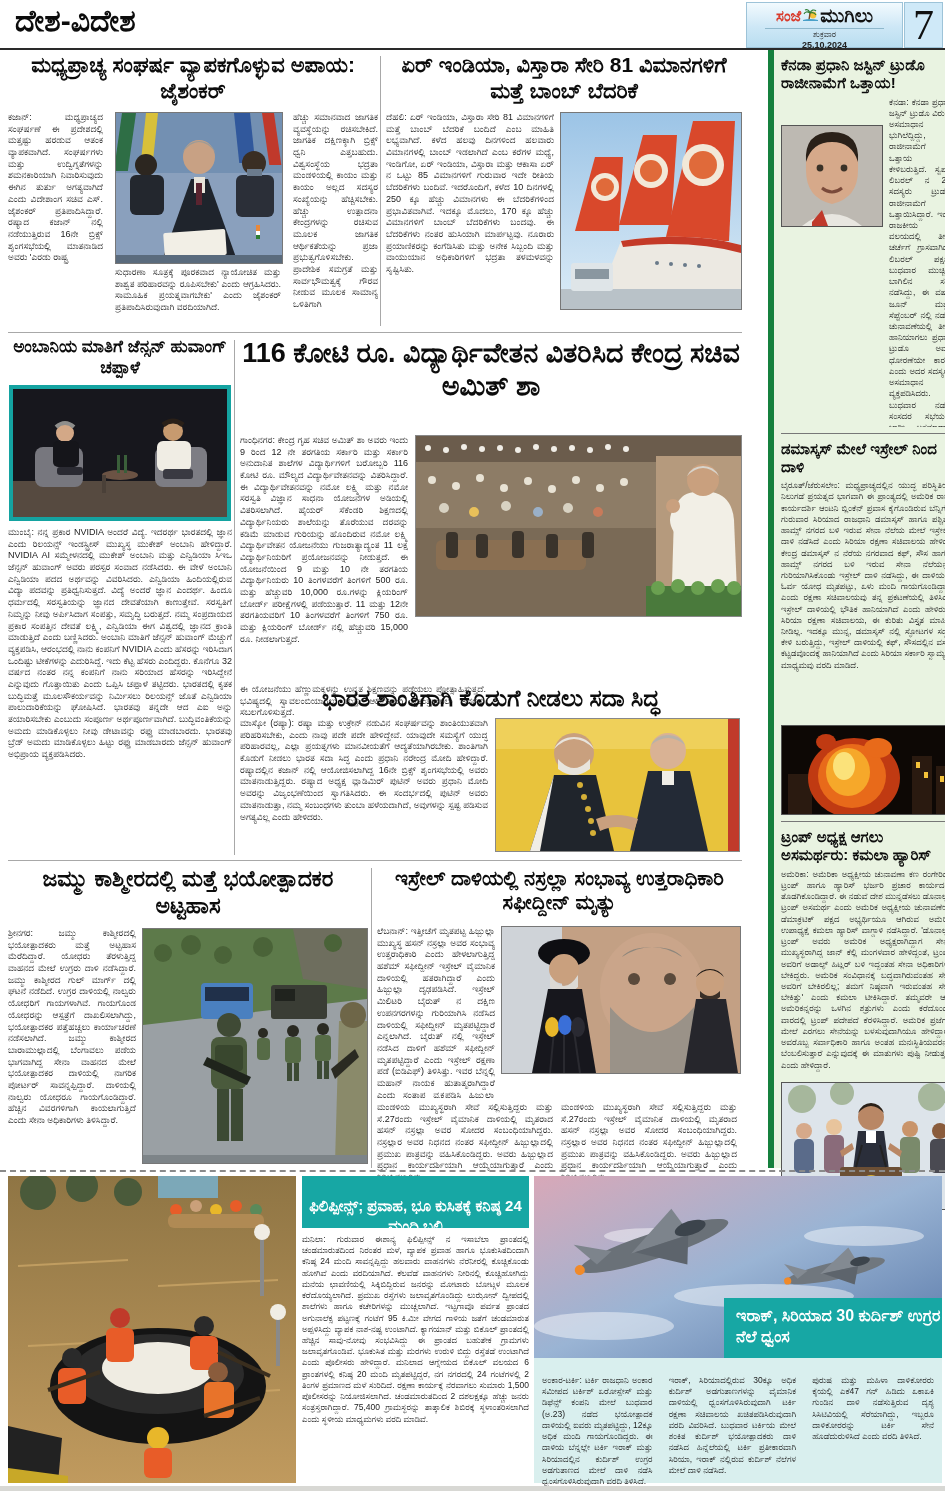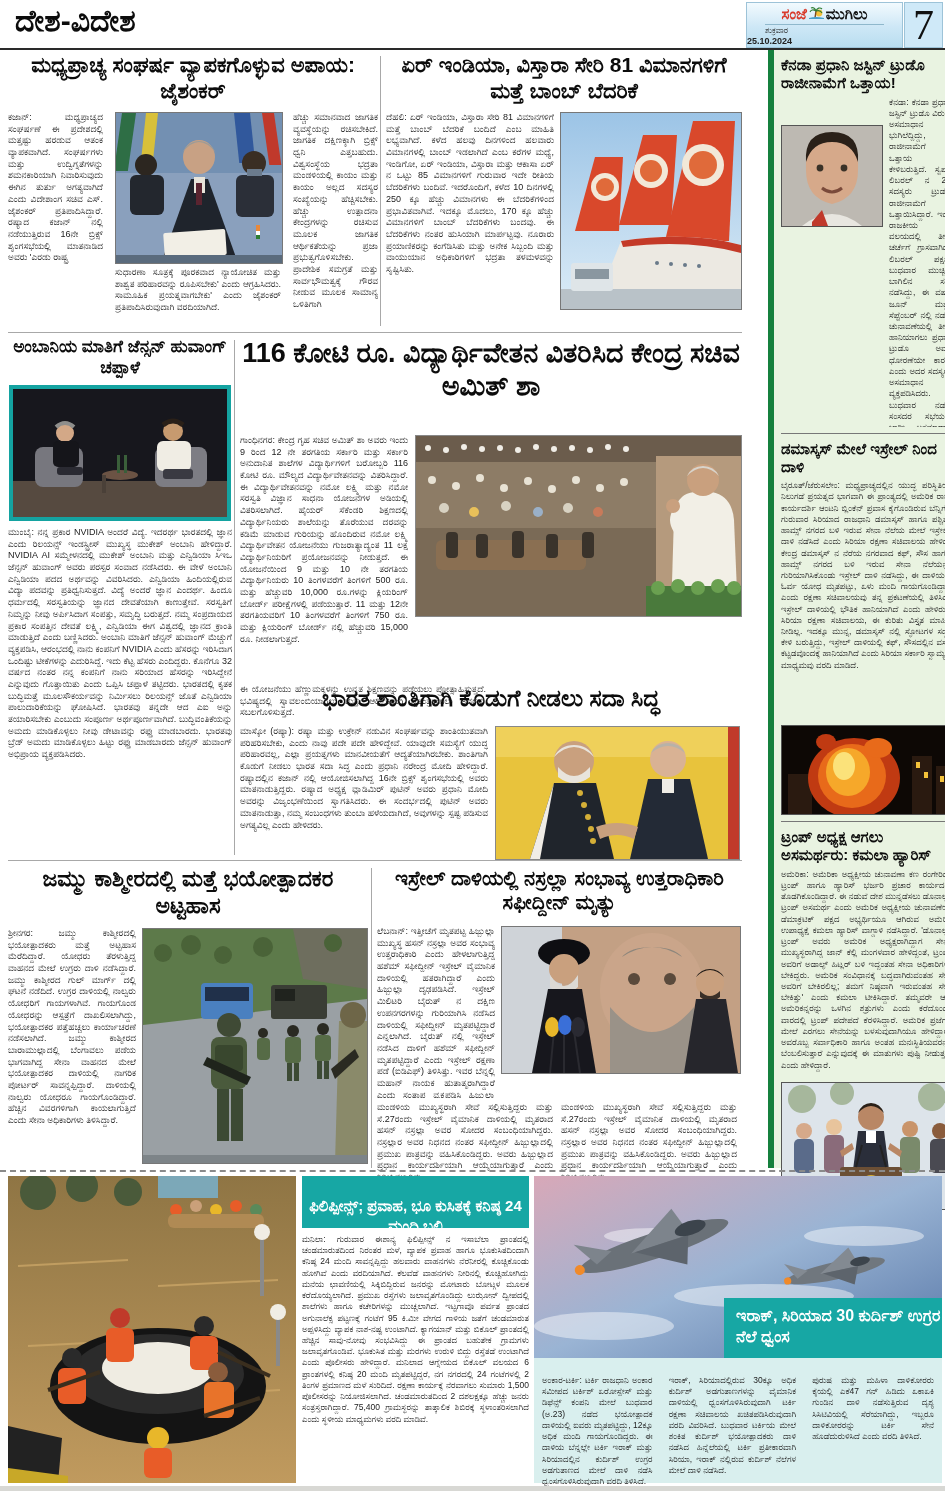--- a/index.html
+++ b/index.html
@@ -10,24 +10,24 @@
   .body-txt{font-size:9px;line-height:1.3;text-align:justify;color:#222;overflow:hidden;}
   .body-sm{font-size:8.5px;line-height:1.32;text-align:justify;color:#222;overflow:hidden;}
   .vrule{background:#a8a8a8;width:1px;}
   .hrule{background:#a8a8a8;height:1px;}
   .photo{position:relative;overflow:hidden;}
   .photo svg{display:block;}
   
   #hdr{left:0;top:0;width:945px;height:48px;border-bottom:2px solid #2a2a2a;background:#fff;}
   #section-title{left:15px;top:4px;font-size:30px;font-weight:bold;color:#0c0c0c;}
   #masthead{left:746px;top:2px;width:157px;height:46px;background:linear-gradient(180deg,#f2fafe 0%,#cde7f6 55%,#b9ddf0 100%);
-            border:1px solid #9dc3d8;box-sizing:border-box;text-align:left;}
+            border:1px solid #9dc3d8;box-sizing:border-box;text-align:center;}
   #masthead .nameline{display:flex;align-items:center;justify-content:center;gap:2px;margin-top:2px;}
   #masthead .n1{color:#d93a2b;font-weight:bold;font-size:15px;}
-  #masthead .n2{color:#111;font-weight:bold;font-size:15px;}
+  #masthead .n2{color:#111;font-weight:bold;font-size:19px;}
   #masthead .day{font-size:8px;color:#222;border-top:1px solid #8fb8cc;margin:1px 18px 0 18px;padding-top:1px;}
   #masthead .date{font-size:9px;font-weight:bold;color:#222;}
   #pagenum{left:904px;top:2px;width:39px;height:46px;background:#cfe9f8;border:1px solid #9dc3d8;box-sizing:border-box;
            font-family:"Liberation Serif",serif;font-size:42px;text-align:center;line-height:44px;color:#111;}
   
   #sidebar{left:768px;top:50px;width:197px;height:1118px;background:#e9f3e1;border-left:6px solid #15803d;
            box-sizing:border-box;padding:6px 14px 0 7px;}
   #sidebar h2{font-size:15px;margin:0 0 4px 0;}
   .side-sep{height:1px;background:#777;margin:6px 0;}
   .framed{border:1px solid #555;}
@@ -235,21 +235,21 @@
         </div>
       </div>
     </div>
     <div style="display:flex;gap:8px;margin-top:4px;">
       <div class="body-txt" style="width:246px;height:56px;">ಈ ಯೋಜನೆಯು ಹೆಣ್ಣುಮಕ್ಕಳನ್ನು ಉನ್ನತ ಶಿಕ್ಷಣವನ್ನು ಪಡೆಯಲು ಪ್ರೋತ್ಸಾಹಿಸುತ್ತದೆ. ಭವಿಷ್ಯದಲ್ಲಿ ಸ್ವಾವಲಂಬಿಯಾಗಲು ಮತ್ತು ಆರ್ಥಿಕವಾಗಿ ಸ್ವತಂತ್ರರಾಗಲು ಅವರನ್ನು ಸಬಲಗೊಳಿಸುತ್ತದೆ.</div>
     </div>
   </div>
 
   <div class="abs" style="left:240px;top:684px;width:502px;height:173px;">
     <div class="hl" style="font-size:23px;text-align:center;height:32px;">ಭಾರತ ಶಾಂತಿಗಾಗಿ ಕೊಡುಗೆ ನೀಡಲು ಸದಾ ಸಿದ್ಧ</div>
-    <div style="display:flex;gap:7px;margin-top:10px;">
+    <div style="display:flex;gap:7px;margin-top:2px;">
       <div class="body-txt" style="width:248px;height:132px;">ಮಾಸ್ಕೋ (ರಷ್ಯಾ): ರಷ್ಯಾ ಮತ್ತು ಉಕ್ರೇನ್ ನಡುವಿನ ಸಂಘರ್ಷವನ್ನು ಶಾಂತಿಯುತವಾಗಿ ಪರಿಹರಿಸಬೇಕು, ಎಂದು ನಾವು ಪದೇ ಪದೇ ಹೇಳಿದ್ದೇವೆ. ಯಾವುದೇ ಸಮಸ್ಯೆಗೆ ಯುದ್ಧ ಪರಿಹಾರವಲ್ಲ, ಎಲ್ಲಾ ಪ್ರಯತ್ನಗಳು ಮಾನವೀಯತೆಗೆ ಆದ್ಯತೆಯಾಗಿರಬೇಕು. ಶಾಂತಿಗಾಗಿ ಕೊಡುಗೆ ನೀಡಲು ಭಾರತ ಸದಾ ಸಿದ್ಧ ಎಂದು ಪ್ರಧಾನಿ ನರೇಂದ್ರ ಮೋದಿ ಹೇಳಿದ್ದಾರೆ. ರಷ್ಯಾದಲ್ಲಿನ ಕಜಾನ್ ನಲ್ಲಿ ಆಯೋಜಿಸಲಾಗಿದ್ದ 16ನೇ ಬ್ರಿಕ್ಸ್ ಶೃಂಗಸಭೆಯಲ್ಲಿ ಅವರು ಮಾತನಾಡುತ್ತಿದ್ದರು. ರಷ್ಯಾದ ಅಧ್ಯಕ್ಷ ವ್ಲಾಡಿಮಿರ್ ಪುಟಿನ್ ಅವರು ಪ್ರಧಾನಿ ಮೋದಿ ಅವರನ್ನು ವಿಜೃಂಭಣೆಯಿಂದ ಸ್ವಾಗತಿಸಿದರು. ಈ ಸಂದರ್ಭದಲ್ಲಿ ಪುಟಿನ್ ಅವರು ಮಾತನಾಡುತ್ತಾ, ನಮ್ಮ ಸಂಬಂಧಗಳು ತುಂಬಾ ಹಳೆಯದಾಗಿದೆ, ಅವುಗಳನ್ನು ಸ್ಪಷ್ಟ ಪಡಿಸುವ ಅಗತ್ಯವಿಲ್ಲ ಎಂದು ಹೇಳಿದರು.</div>
       <div class="photo" style="width:243px;height:132px;border:1px solid #888;">
         <svg width="243" height="132" viewBox="0 0 243 132">
           <rect width="243" height="132" fill="#e8c33c"></rect>
           <rect width="243" height="30" fill="#efd05a"></rect>
           <rect x="232" y="0" width="11" height="132" fill="#c03a2a"></rect>
           <circle cx="78" cy="34" r="20" fill="#c9a07e"></circle>
           <path d="M58 30 Q78 10 98 30 Q92 18 78 18 Q64 18 58 30Z" fill="#e8e4dc"></path>
           <path d="M62 40 Q78 58 94 40 L94 50 Q78 62 62 50Z" fill="#e8e4dc"></path>
           <path d="M34 132 L58 56 L100 56 L118 132 Z" fill="#20252c"></path>

